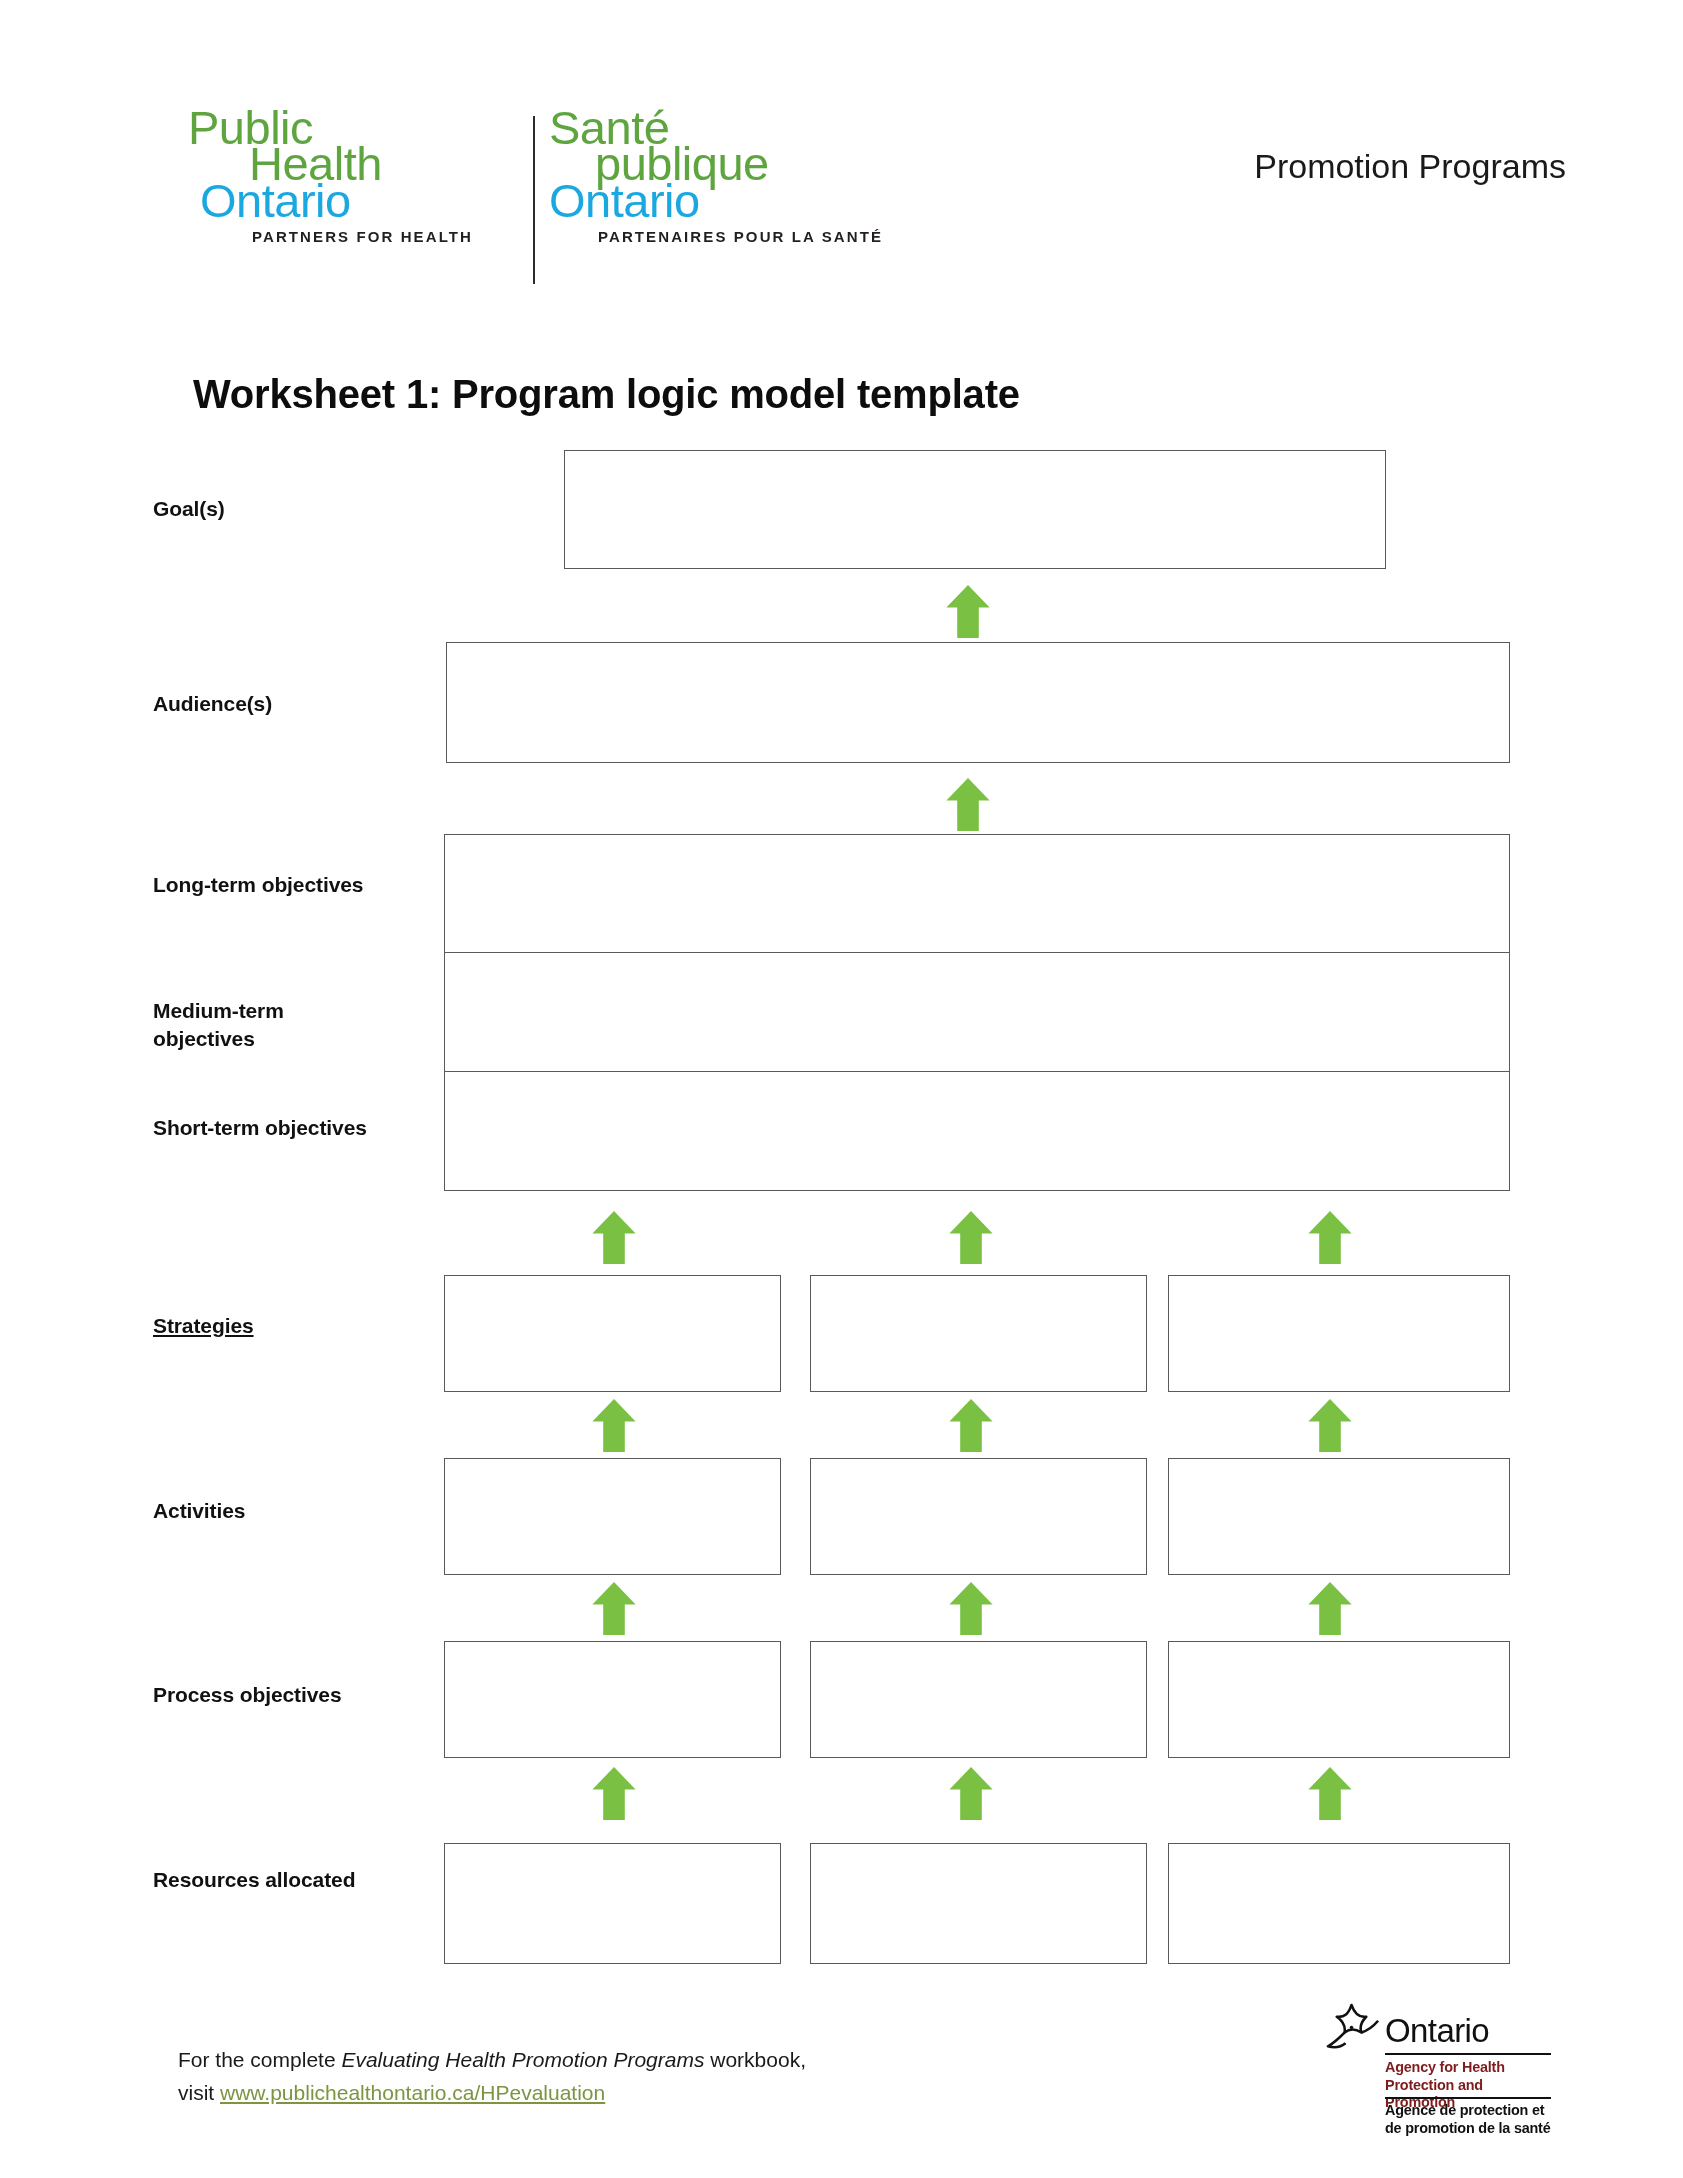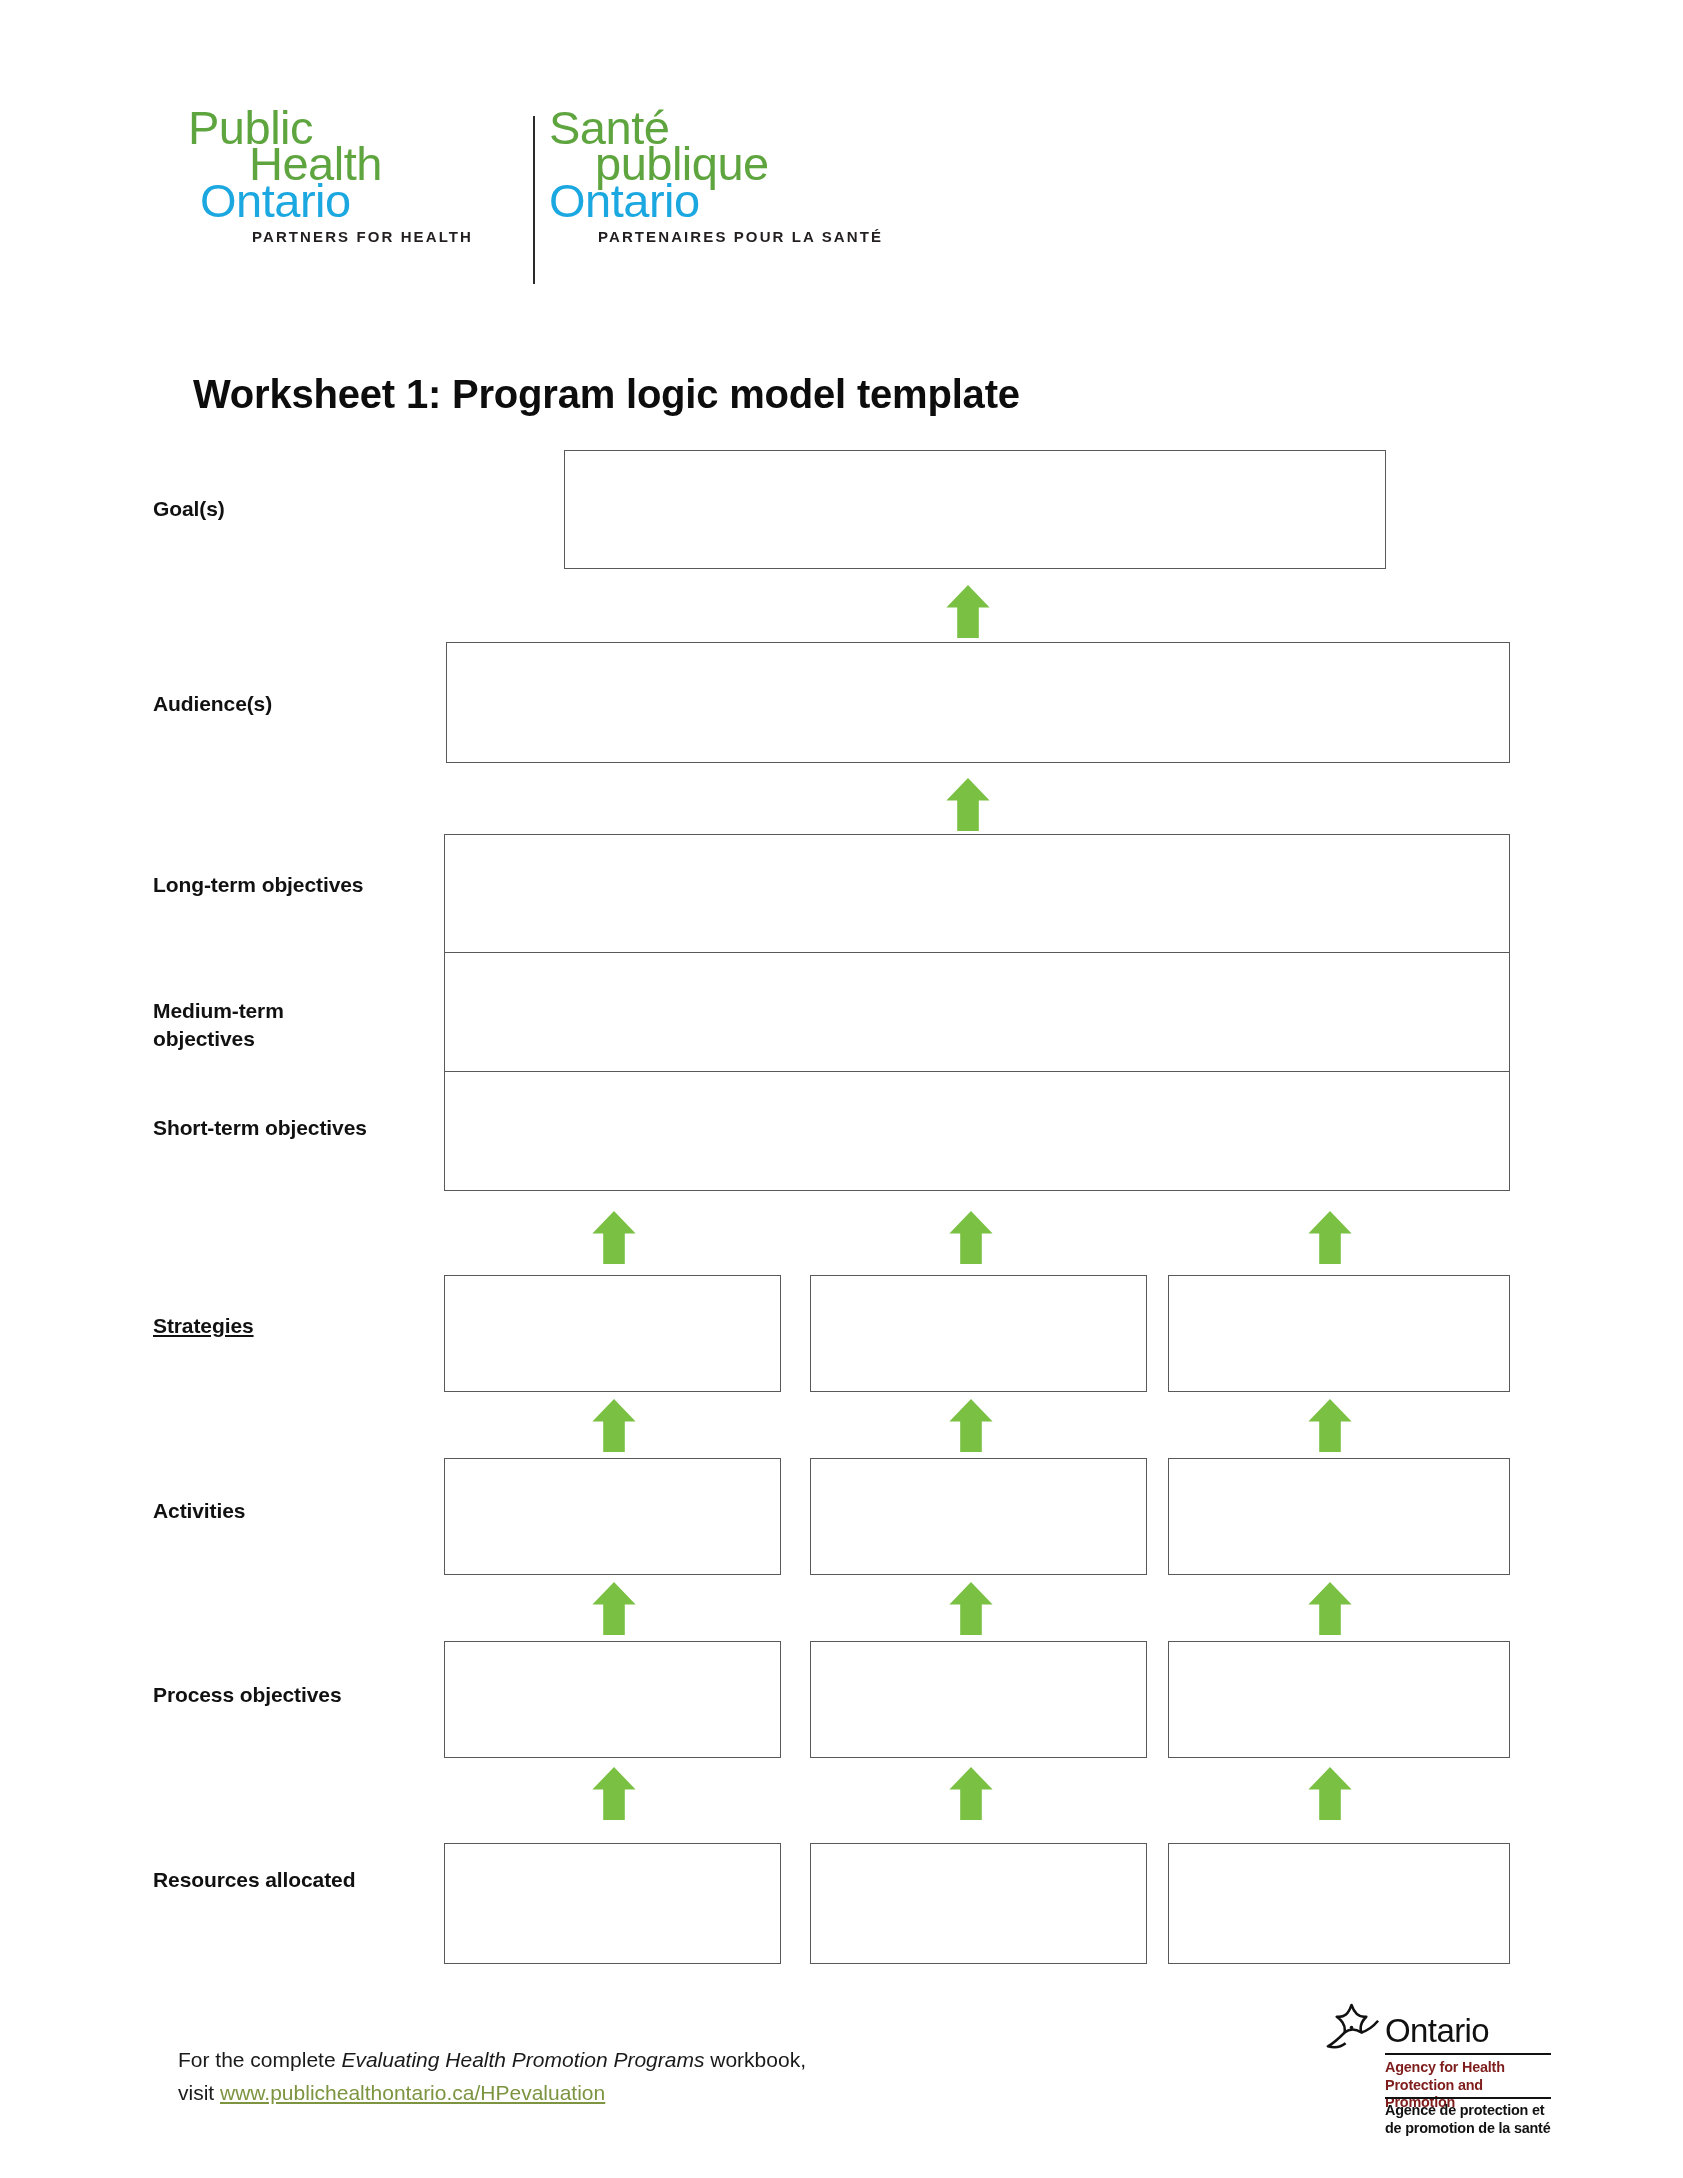--- a/index.html
+++ b/index.html
@@ -221,20 +221,21 @@
 
     <div class="logo-half logo-right">
       <div class="lg-line lg-green lg1">Santé</div>
       <div class="lg-line lg-green lg2">publique</div>
       <div class="lg-line lg-blue lg3">Ontario</div>
       <div class="lg-line tag">PARTENAIRES POUR LA SANTÉ</div>
     </div>
   </div>
 
   <div class="header-title">
+    <div>Promotion Programs</div>
   </div>
 </div>
 
 <div class="worksheet-title">Worksheet 1: Program logic model template</div>
 
 <div class="diagram">
 
   <div class="row-label" style="left:153px; top:495px;">Goal(s)</div>
   <div class="box" style="left:564px; top:450px; width:822px; height:119px;"></div>
 

